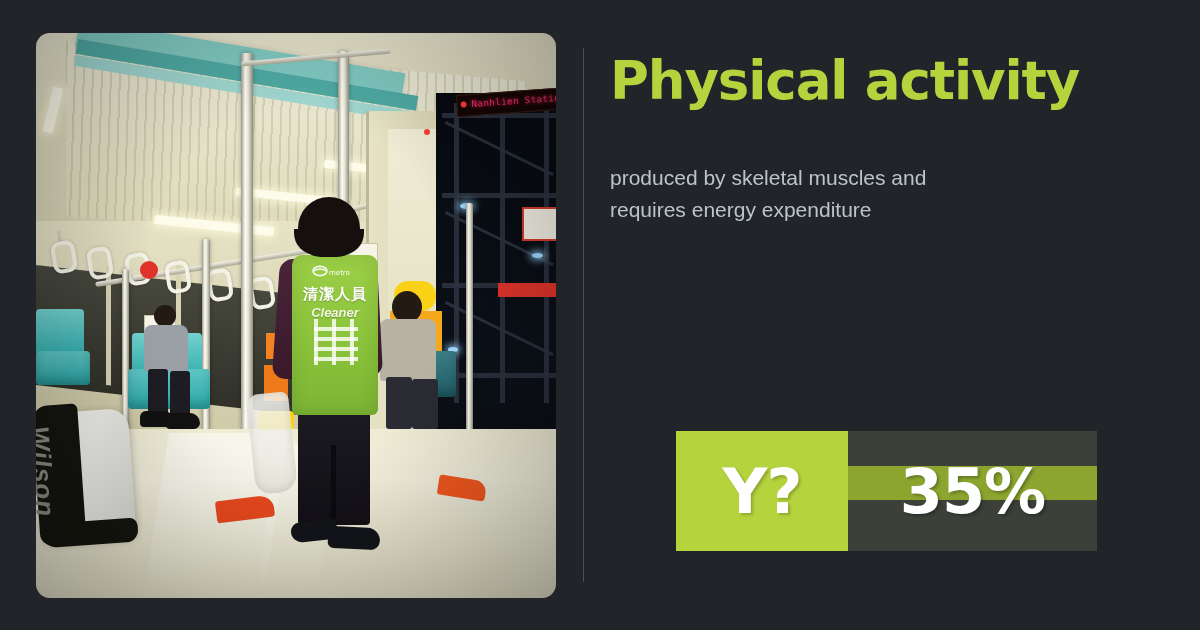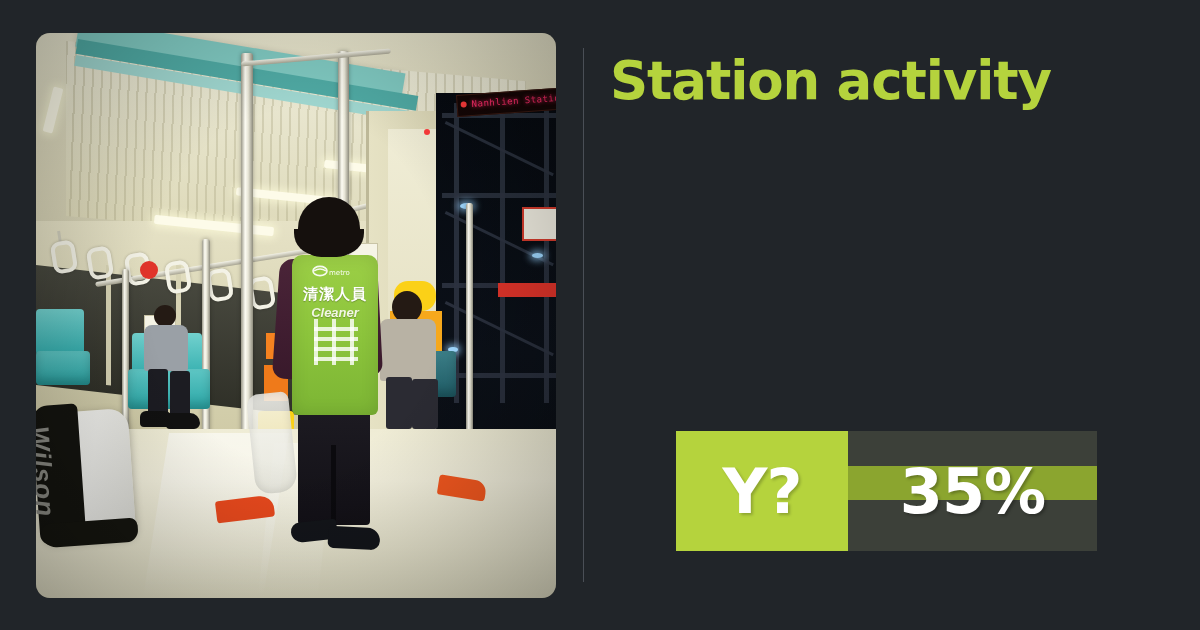--- a/index.html
+++ b/index.html
@@ -348,23 +348,25 @@
       <div class="cl-stripe" style="left:58px;top:64px;width:4px;height:46px"></div>
     </div>
     <div class="ph cl-hair"></div>
     <div class="ph cl-hair2"></div>
 
     <div class="ph vignette"></div>
   </div>
 
   <div class="divider"></div>
 
-  <div class="title">Station activity</div>
+  <div class="title">Physical activity</div>
 
   <div class="desc">
+    <div>produced by skeletal muscles and</div>
+    <div>requires energy expenditure</div>
   </div>
 
   <div class="badge">
     <div class="badge-val">
       <div class="badge-bar"></div>
       <span>35%</span>
     </div>
     <div class="badge-key">
       <span>Y?</span>
     </div>

